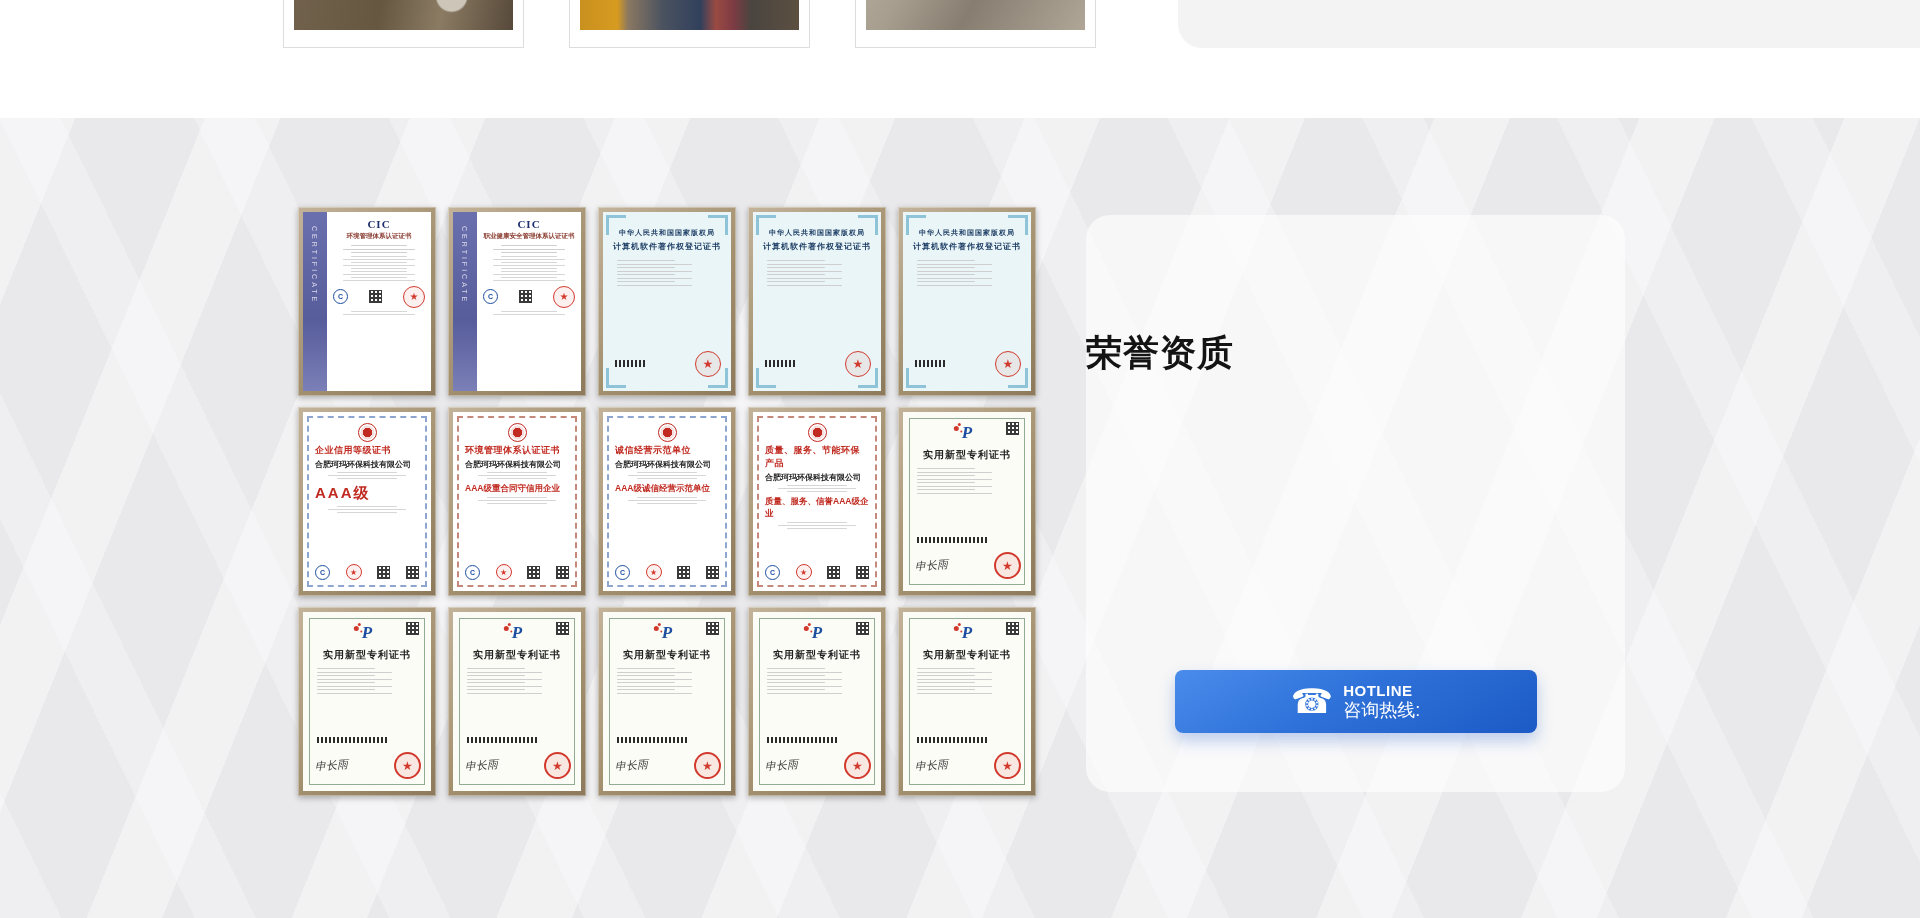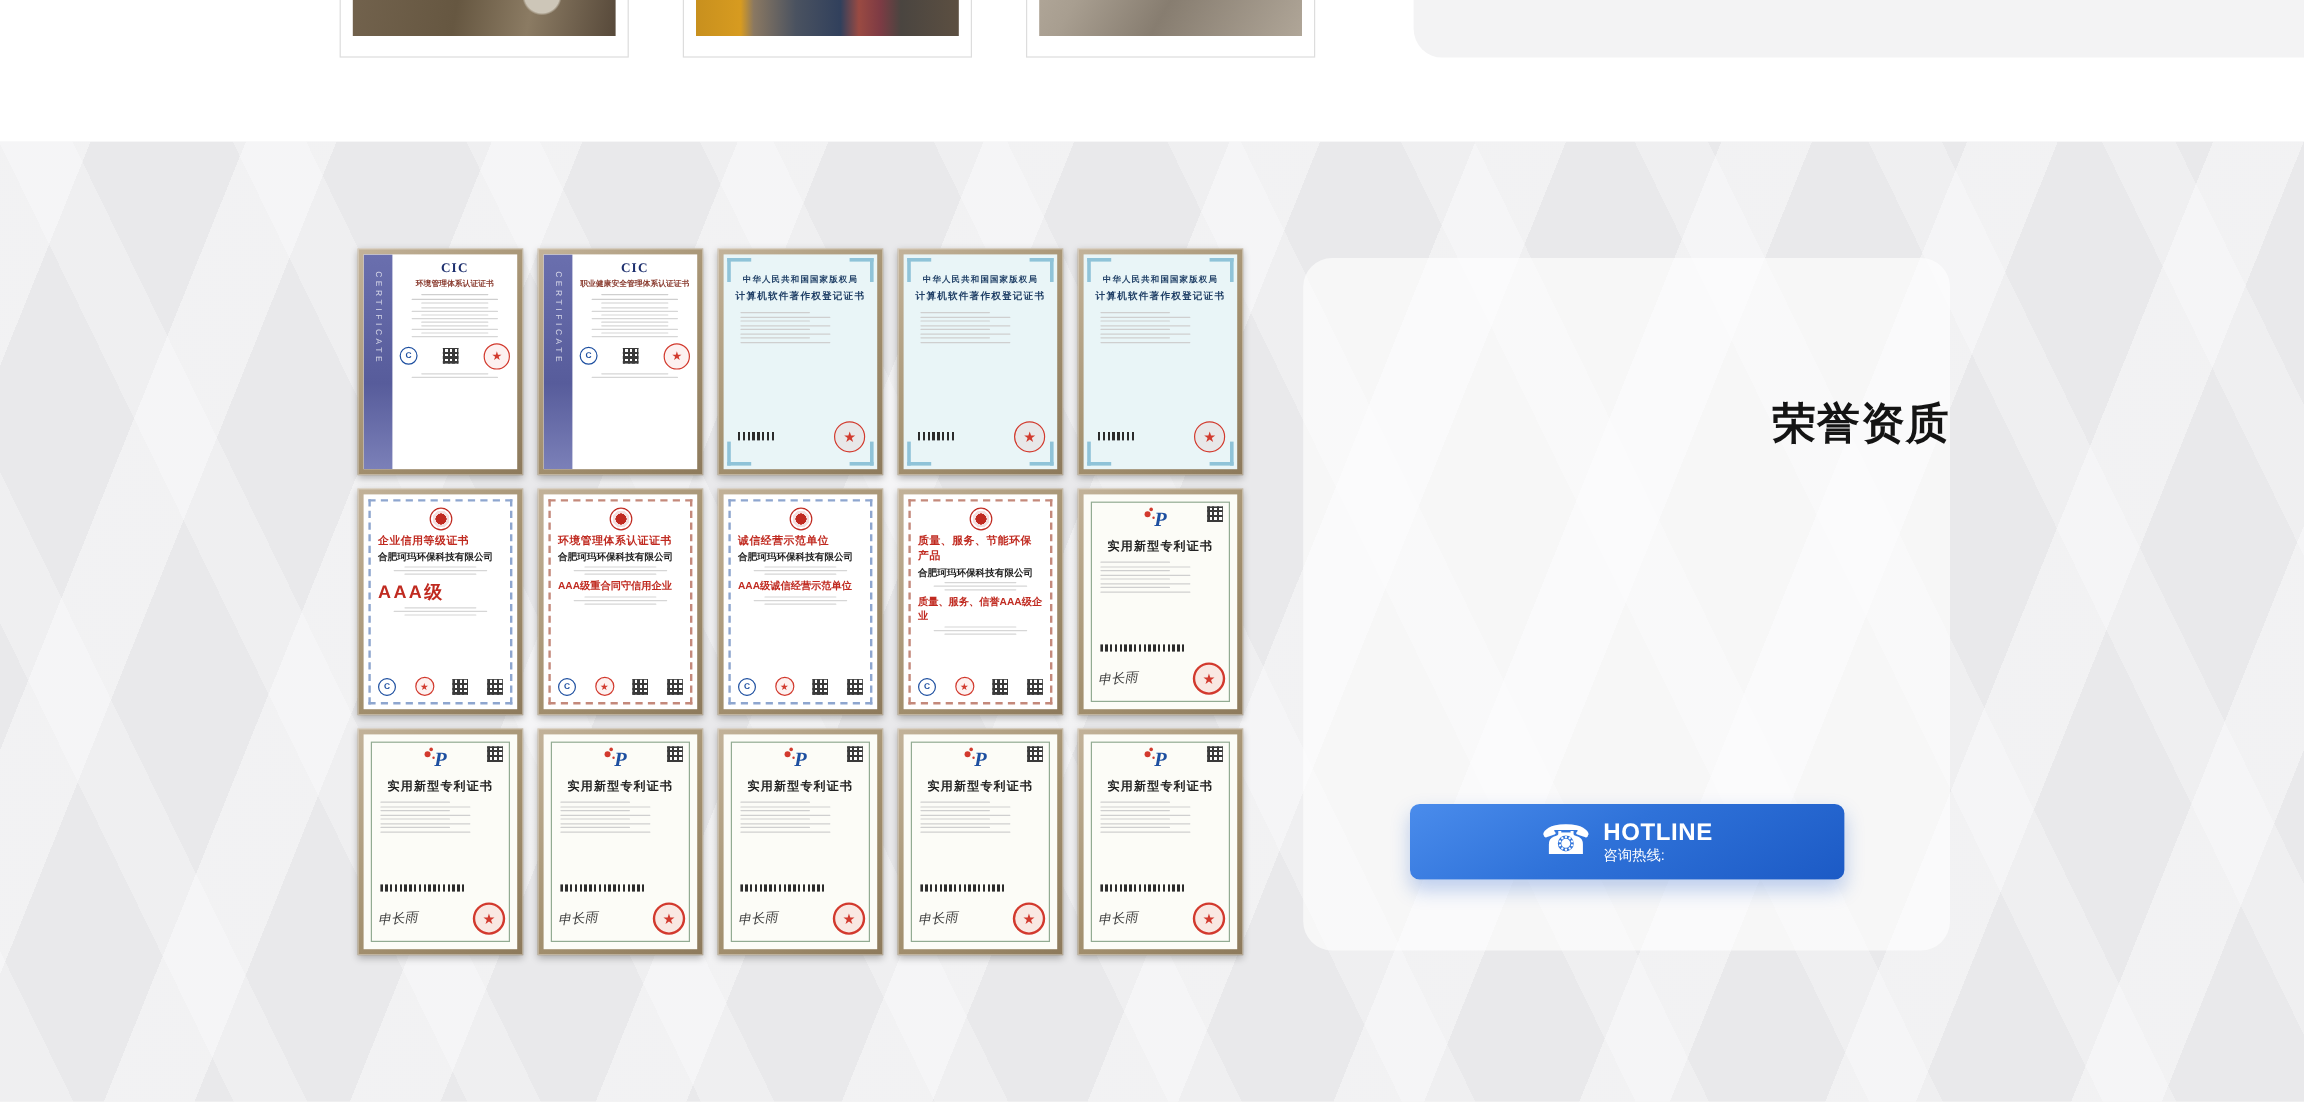--- a/index.html
+++ b/index.html
@@ -141,39 +141,39 @@
   .honor-card {
     position:absolute; left:1086px; top:97px; width:539px; height:577px;
     background:rgba(255,255,255,0.62); border-radius:24px;
   }
   .honor-watermark {
     position:absolute; top:64px; left:0; width:100%; text-align:center;
     font-size:92px; font-weight:bold; color:#e0e0e3; letter-spacing:2px; line-height:1;
     user-select:none;
   }
   .honor-title {
-    position:absolute; top:120px; left:0; width:100%; text-align:right;
+    position:absolute; top:120px; left:0; width:100%; text-align:left;
     font-size:36px; font-weight:bold; color:#141414; line-height:1; letter-spacing:1px;
   }
   .honor-paragraph {
     position:absolute; top:205px; left:28px; right:28px;
     text-align:center; white-space:pre-line;
     font-size:22px; color:#4f4f4f; line-height:43px;
   }
   .hotline-btn {
     position:absolute; top:455px; left:50%; transform:translateX(-50%);
     width:362px; height:63px; border:none; border-radius:8px; cursor:pointer;
     background:linear-gradient(150deg,#4a8cec 0%, #2f72d9 45%, #1c5ac5 100%);
     box-shadow:0 8px 16px rgba(30,90,200,0.28);
     display:flex; align-items:center; justify-content:center; gap:10px; color:#fff;
   }
   .phone-icon { font-size:34px; line-height:1; margin-top:-2px; }
   .hotline-labels { display:flex; flex-direction:column; text-align:left; line-height:1.2; }
-  .hotline-label-en { font-size:20px; font-weight:bold; letter-spacing:0.5px; }
-  .hotline-label-zh { font-size:12px; }
+  .hotline-label-en { font-size:15px; font-weight:bold; letter-spacing:0.5px; }
+  .hotline-label-zh { font-size:18px; }
   .hotline-number { font-size:30px; font-weight:bold; letter-spacing:0.5px; }
 </style>
 </head>
 <body>
 
 <div class="top-strip">
   <div id="photo-row">
       <div class="photo-card" style="left: 283px;">
         <div class="photo" style="background: radial-gradient(circle at 32% 35%, rgb(47, 174, 98) 0px, rgb(47, 174, 98) 13%, rgba(47, 174, 98, 0) 14%), radial-gradient(circle at 72% 80%, rgb(205, 198, 184) 0px, rgb(205, 198, 184) 7%, rgba(205, 198, 184, 0) 8%), linear-gradient(100deg, rgb(117, 101, 80) 0%, rgb(102, 87, 65) 45%, rgb(139, 123, 99) 70%, rgb(87, 73, 58) 100%);"></div>
       </div>

